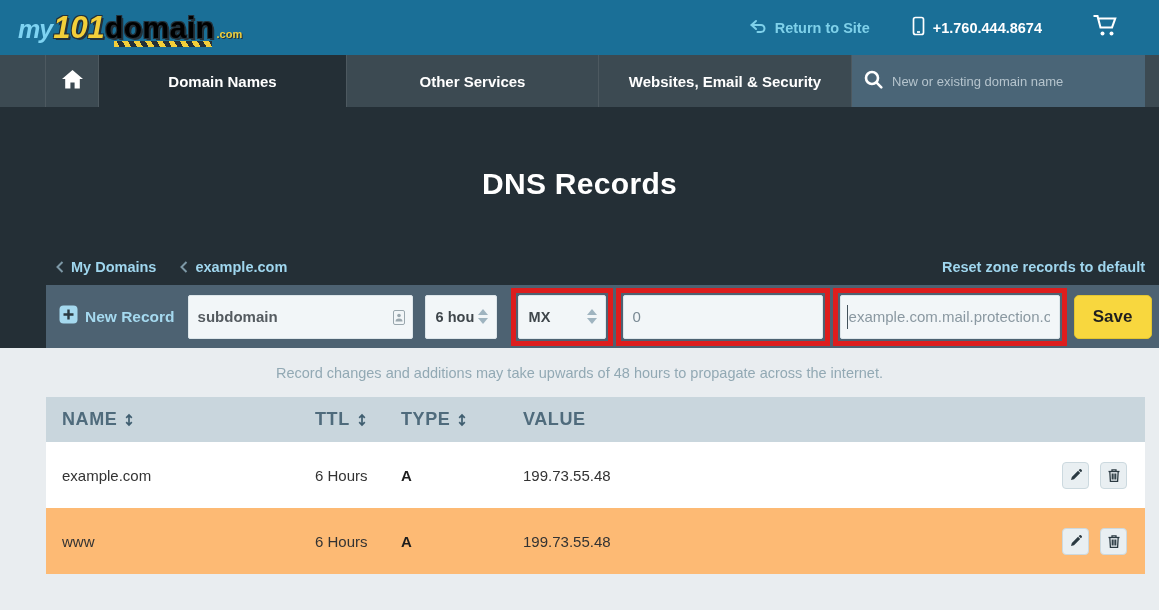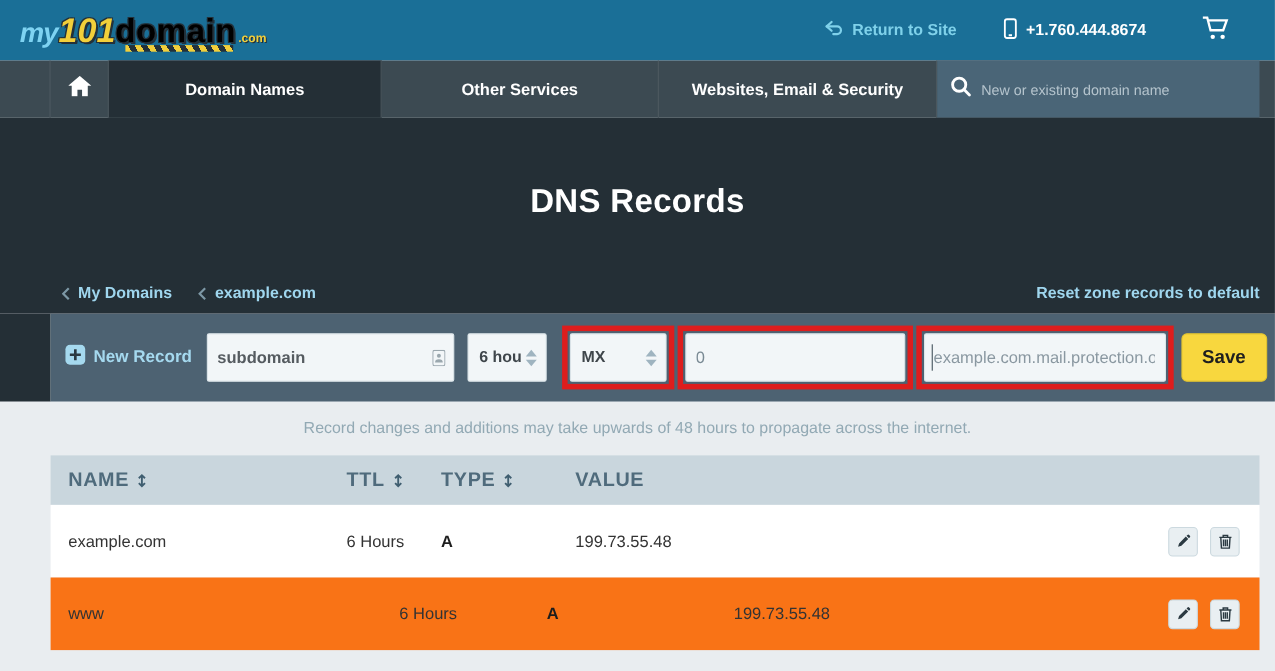--- a/index.html
+++ b/index.html
@@ -42,21 +42,21 @@
   
   .hero { height:178px; background:#242f36; position:relative; }
   .hero-title { text-align:center; padding-top:60px; color:#fff; font-size:30px; font-weight:bold; letter-spacing:0.3px; }
   .crumb-row { position:absolute; left:0; right:0; bottom:10px; display:flex; align-items:center;
                padding:0 14px 0 56px; font-size:14.5px; font-weight:bold; }
   .crumb { display:flex; align-items:center; gap:7px; margin-right:24px; cursor:pointer; }
   .crumb-label { color:#9fd6ee; }
   .reset-link { margin-left:auto; color:#9fd6ee; cursor:pointer; }
 
   
-  .bar-row { height:80px; display:flex; }
+  .bar-row { height:63px; display:flex; }
   .bar-left { width:46px; background:#242f36; }
   .bar { flex:1; background:#4d6272; display:flex; align-items:center; padding-left:13px; }
   .new-record { display:flex; align-items:center; gap:7px; color:#a5d9ef; font-size:15.5px; font-weight:bold;
                 cursor:pointer; margin-right:13px; white-space:nowrap; }
   .txt-input { height:44px; background:#f2f6f8; border:1px solid #dde6ea; border-radius:2px;
                font-family:"Liberation Sans", sans-serif; font-size:15px; padding:0 9px; outline:none; }
   .in-subdomain { width:225px; color:#555b60; font-weight:bold; }
   .sub-wrap { position:relative; margin-right:12px; }
   .autofill-ic { position:absolute; right:8px; top:15px; }
   .select-box { height:44px; background:#f2f6f8; border:1px solid #dde6ea; border-radius:2px; display:flex;
@@ -85,21 +85,21 @@
   .notice { height:49px; display:flex; align-items:center; justify-content:center;
             color:#92a9b4; font-size:14.5px; }
   .dns-table { margin-left:46px; width:1099px; }
   .t-head { height:45px; background:#c9d6dd; display:grid; grid-template-columns:269px 86px 122px 1fr 120px;
             align-items:center; }
   .t-head .cell { display:flex; align-items:center; gap:7px; color:#4f6b7c; font-size:18px; font-weight:bold;
             letter-spacing:0.6px; cursor:pointer; }
   .c-name { padding-left:16px; }
   .t-row { height:66px; display:grid; grid-template-columns:269px 86px 122px 1fr 120px; align-items:center;
            background:#fff; font-size:15px; color:#333; }
-  .t-row.alt { background:#f97316;gap:48px; }
+  .t-row.alt { background:#fdba74; }
   .cell-type { font-weight:bold; color:#1d1d1d; }
   .cell-actions { display:flex; justify-content:flex-end; gap:11px; padding-right:18px; }
   .icon-btn { width:27px; height:27px; background:#e9eff2; border:1px solid #ccd9df; border-radius:4px;
               display:flex; align-items:center; justify-content:center; cursor:pointer; }
 </style>
 </head>
 <body>
 
 <div class="top-header">
   <div class="logo">

